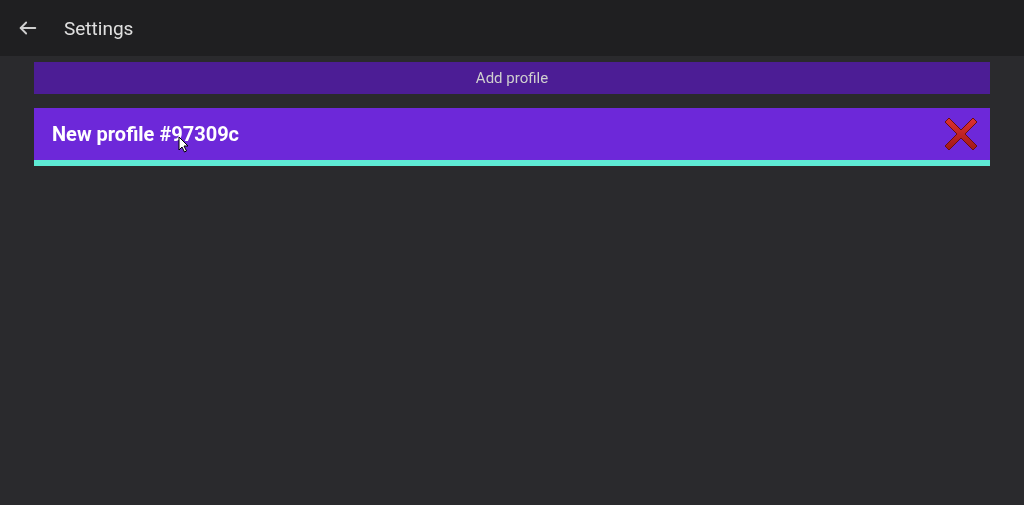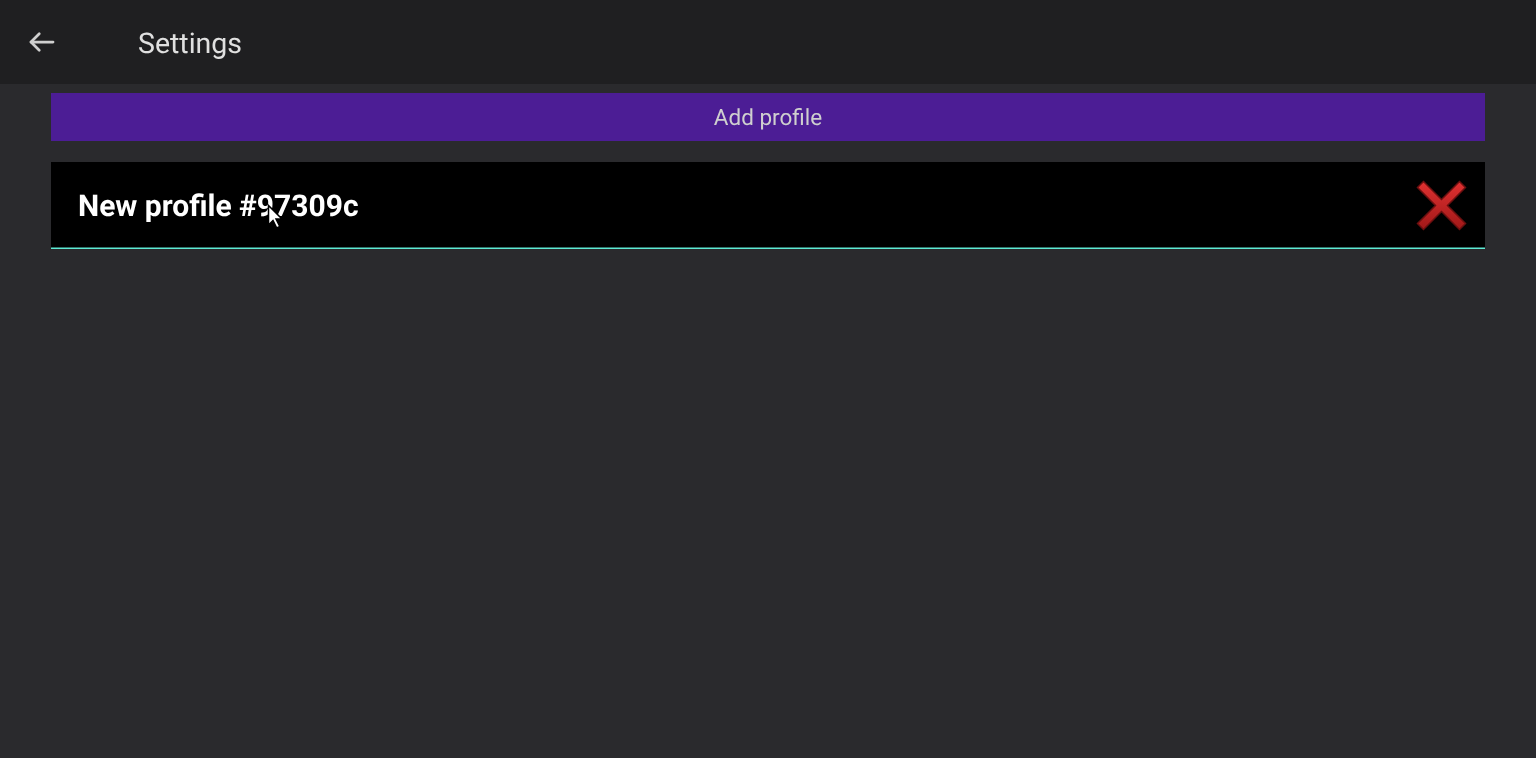--- a/index.html
+++ b/index.html
@@ -10,21 +10,20 @@
       font-family: -apple-system, BlinkMacSystemFont, "Segoe UI", Roboto, sans-serif;
       color: #e0e0e0;
       overflow: hidden;
     }
     .header {
       height: 56px;
       background: #1f1f21;
       display: flex;
       align-items: center;
       padding: 0 8px;
-      gap: 28px;
     }
     .back-btn {
       width: 40px;
       height: 40px;
       display: flex;
       align-items: center;
       justify-content: center;
       cursor: pointer;
     }
     .header-title {
@@ -42,26 +41,26 @@
       display: flex;
       align-items: center;
       justify-content: center;
       font-size: 15px;
       color: #cfcfcf;
       cursor: pointer;
     }
     .profile-row {
       margin-top: 14px;
       height: 58px;
-      background: #000000;
+      background: #6d28d9;
       display: flex;
       align-items: center;
       justify-content: space-between;
       padding: 0 0 0 18px;
-      border-bottom: 1px solid #5eead4;
+      border-bottom: 6px solid #5eead4;
     }
     .profile-name {
       font-size: 20px;
       font-weight: 700;
       color: #ffffff;
     }
     .delete-btn {
       width: 58px;
       height: 58px;
       display: flex;

